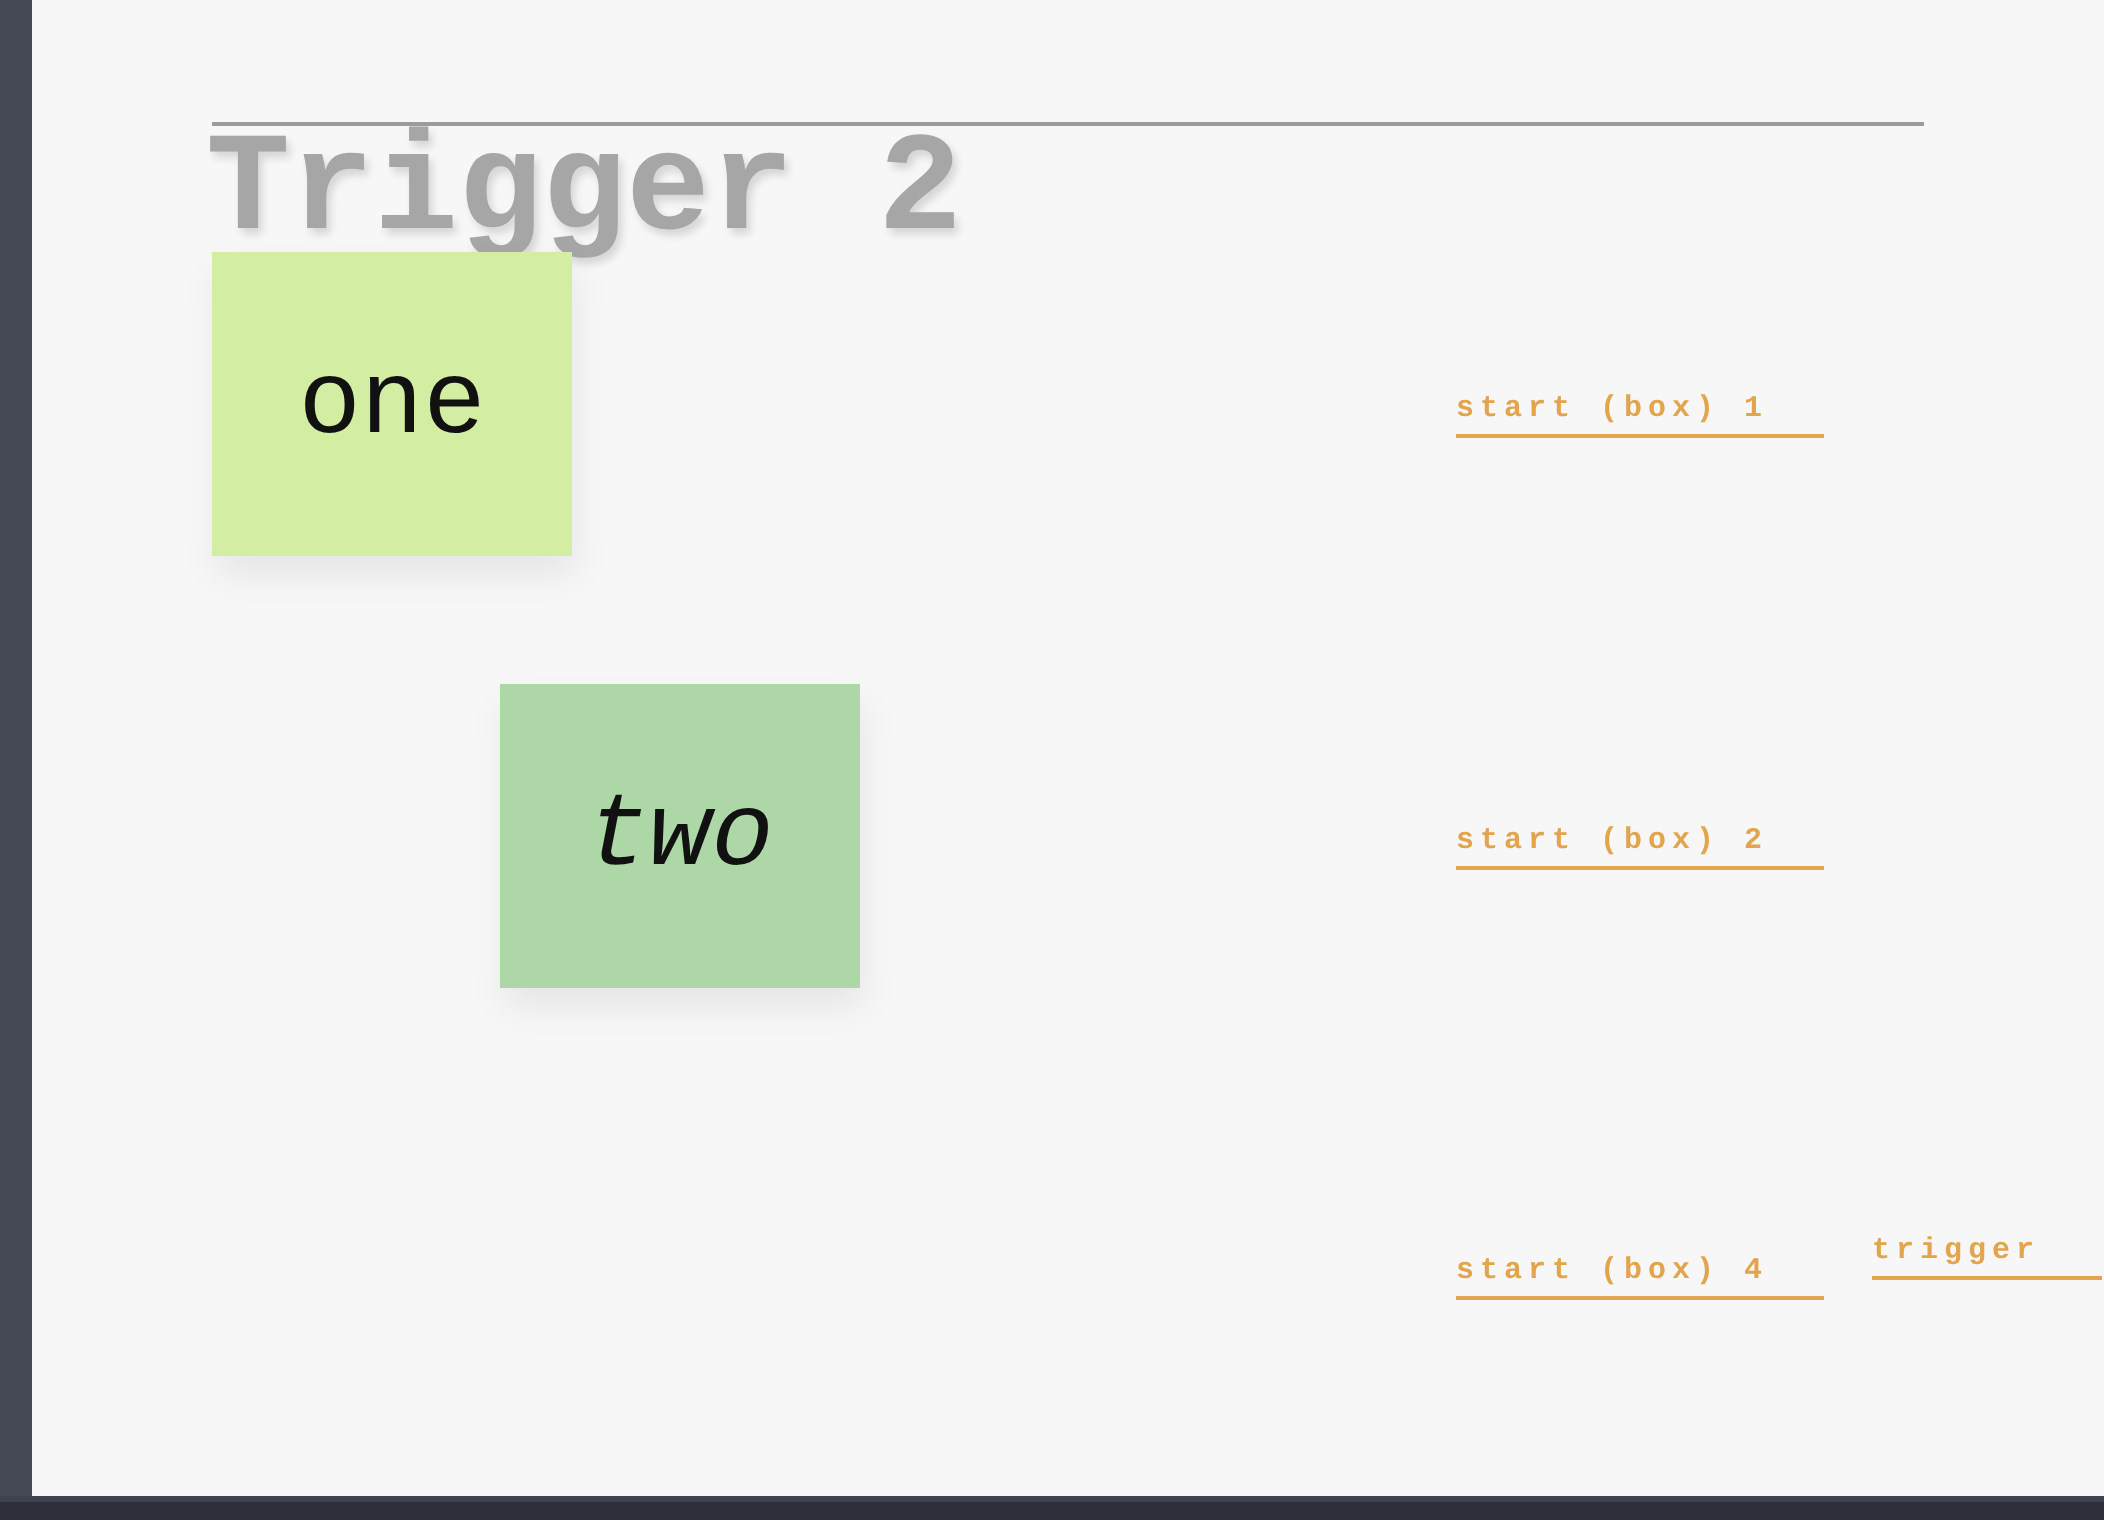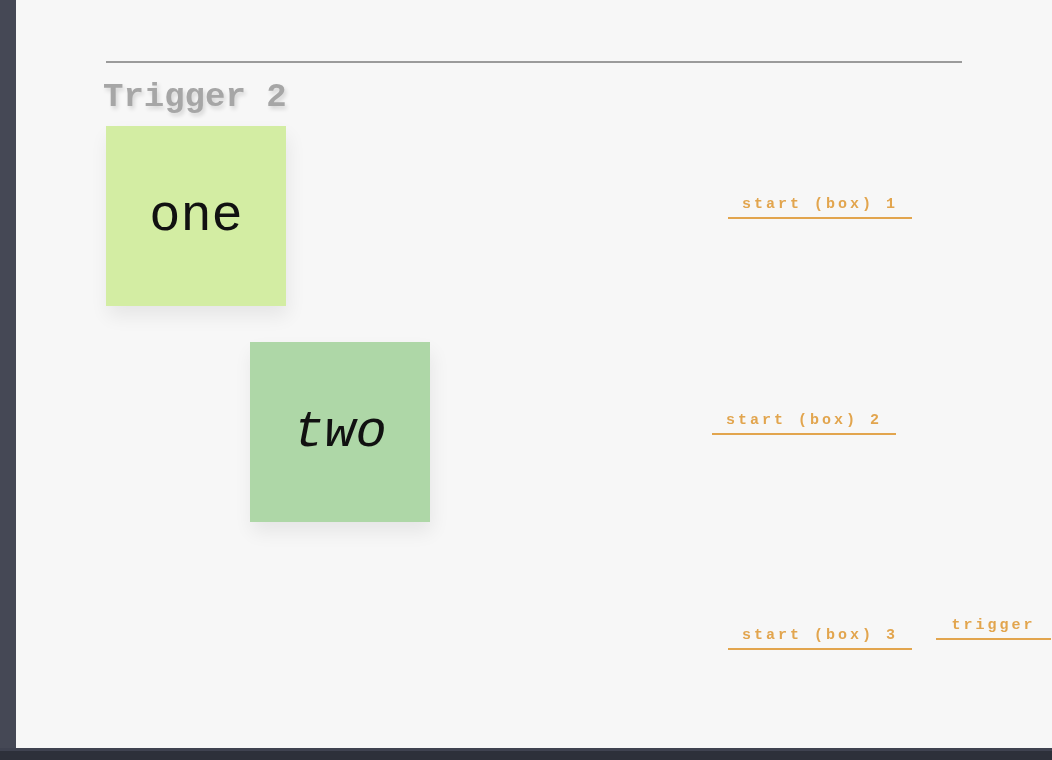--- a/index.html
+++ b/index.html
@@ -37,61 +37,61 @@
     width: 856px; height: 2px;
     margin: 0; border: none;
     background: var(--divider, #9b9b9b);
   }
 
   .title {
     position: absolute;
     left: 103px; top: 72px;
     margin: 0;
     font-family: "Liberation Mono", "DejaVu Sans Mono", monospace;
-    font-size: 34px;
+    font-size: 70px;
     font-weight: bold;
     line-height: 50px;
     color: var(--heading, #a6a6a6);
     text-shadow: 2px 3px 4px rgba(0,0,0,0.14);
     white-space: nowrap;
   }
 
   .box {
     position: absolute;
-    width: 180px; height: 180px;
+    width: 180px; height: 152px;
     display: flex;
     align-items: center;
     justify-content: center;
     font-family: "Liberation Mono", "DejaVu Sans Mono", monospace;
     font-size: 52px;
     color: var(--box-text, #111111);
     box-shadow: 2px 10px 18px rgba(0,0,0,0.07);
   }
   .box-one { left: 106px; top: 126px; background: var(--box-one-bg, #d3eda3); }
   .box-two { left: 250px; top: 342px; background: var(--box-two-bg, #aed7a7); font-style: italic; }
 
   .link {
     position: absolute;
     box-sizing: border-box;
     display: block;
     font-family: "Liberation Mono", "DejaVu Sans Mono", monospace;
     font-size: 15px;
     font-weight: bold;
     letter-spacing: 3px;
     line-height: 17px;
-    text-align: center;
+    text-align: left;
     text-decoration: none;
     color: var(--link, #e2a54e);
     border-bottom: 2px solid var(--link, #e2a54e);
     padding: 2px 0 4px 0;
     white-space: nowrap;
     cursor: pointer;
   }
   .link-1       { left: 728px; top: 194px; width: 184px; }
-  .link-2       { left: 712px; top: 410px; width: 184px; }
+  .link-2       { left: 728px; top: 410px; width: 184px; }
   .link-3       { left: 728px; top: 625px; width: 184px; }
   .link-trigger { left: 936px; top: 615px; width: 115px; }
 </style>
 </head>
 <body>
 
 <div class="left-edge"></div>
 
 <div>
   <hr class="divider">
@@ -99,18 +99,18 @@
   <h1 class="title">Trigger 2</h1>
 
   <div class="box box-one">one</div>
 
   <div class="box box-two">two</div>
 
   <a href="#" class="link link-1">start (box) 1</a>
 
   <a href="#" class="link link-2">start (box) 2</a>
 
-  <a href="#" class="link link-3">start (box) 3</a>
+  <a href="#" class="link link-3">start (box) 4</a>
 
   <a href="#" class="link link-trigger">trigger</a>
 </div>
 
 <div class="bottom-bar"></div>
 
 </body></html>

